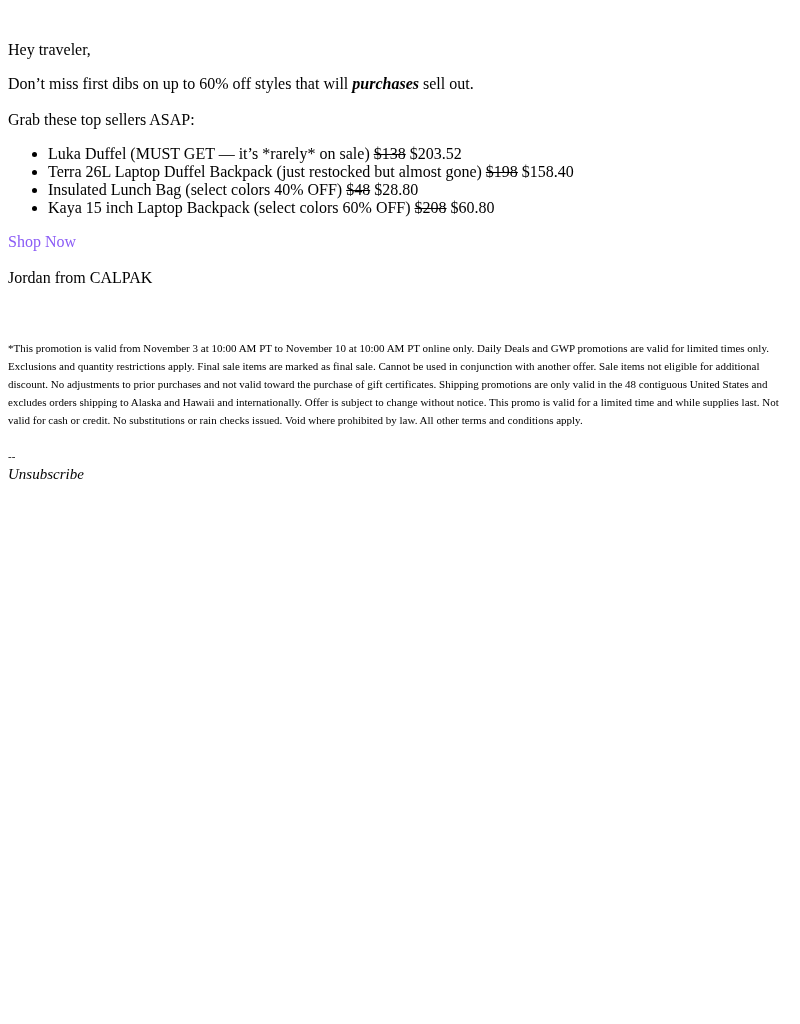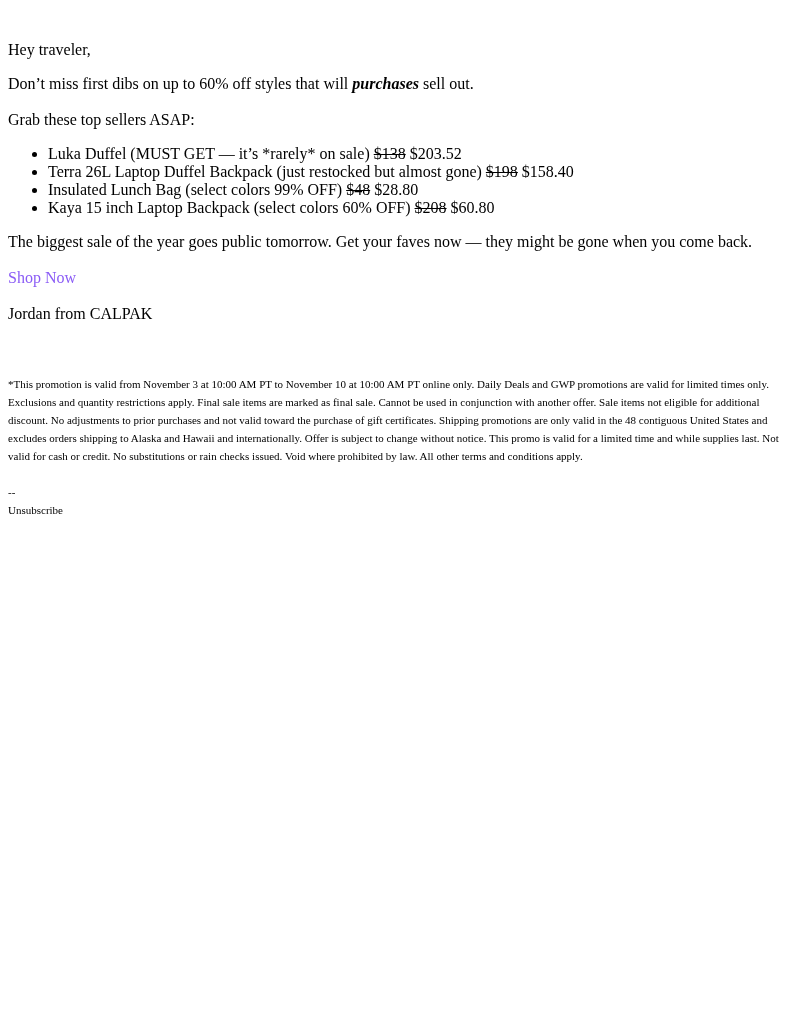--- a/index.html
+++ b/index.html
@@ -22,38 +22,37 @@
     em.emph { font-weight: bold; font-style: italic; }
     a.shop { color: #8b5cf6; text-decoration: none; }
     .sign { margin: 0; }
     .spacer { height: 52px; }
     .fine {
       font-size: 11px;
       line-height: 18px;
       margin: 0;
     }
     .sep { font-size: 11px; line-height: 18px; margin-top: 18px; }
-    .unsub { font-size: 11px; line-height: 18px; color: #000; text-decoration: none; display: block; }
+    .unsub { font-size: 15px; line-height: 18px; color: #000; text-decoration: none; display: block; font-style: italic; }
   </style>
 </head>
 <body>
 
 <div>
   <p class="p-greeting">Hey traveler,</p>
   <p class="p-dibs"><span>Don’t miss first dibs on up to 60% off styles that will </span><em class="emph">purchases</em><span> sell out.</span></p>
   <p class="p-grab">Grab these top sellers ASAP:</p>
 
   <ul class="products">
     <li><span>Luka Duffel (MUST GET — it’s *rarely* on sale)</span> <s class="old-price">$138</s> <span>$203.52</span></li>
     <li><span>Terra 26L Laptop Duffel Backpack (just restocked but almost gone)</span> <s class="old-price">$198</s> <span>$158.40</span></li>
-    <li><span>Insulated Lunch Bag (select colors 99% OFF)</span> <s class="old-price">$48</s> <span>$28.80</span></li>
+    <li><span>Insulated Lunch Bag (select colors 40% OFF)</span> <s class="old-price">$48</s> <span>$28.80</span></li>
     <li><span>Kaya 15 inch Laptop Backpack (select colors 60% OFF)</span> <s class="old-price">$208</s> <span>$60.80</span></li>
   </ul>
 
-  <p style="margin-bottom:18px;">The biggest sale of the year goes public tomorrow. Get your faves now — they might be gone when you come back.</p>
   <p style="margin-bottom:18px;"><a class="shop" href="#">Shop Now</a></p>
   <p class="sign">Jordan from CALPAK</p>
 
   <div class="spacer"></div>
 
   <p class="fine">*This promotion is valid from November 3 at 10:00 AM PT to November 10 at 10:00 AM PT online only. Daily Deals and GWP promotions are valid for limited times only. Exclusions and quantity restrictions apply. Final sale items are marked as final sale. Cannot be used in conjunction with another offer. Sale items not eligible for additional discount. No adjustments to prior purchases and not valid toward the purchase of gift certificates. Shipping promotions are only valid in the 48 contiguous United States and excludes orders shipping to Alaska and Hawaii and internationally. Offer is subject to change without notice. This promo is valid for a limited time and while supplies last. Not valid for cash or credit. No substitutions or rain checks issued. Void where prohibited by law. All other terms and conditions apply.</p>
   <div class="sep">--</div>
   <a class="unsub" href="#">Unsubscribe</a>
 </div>
 

